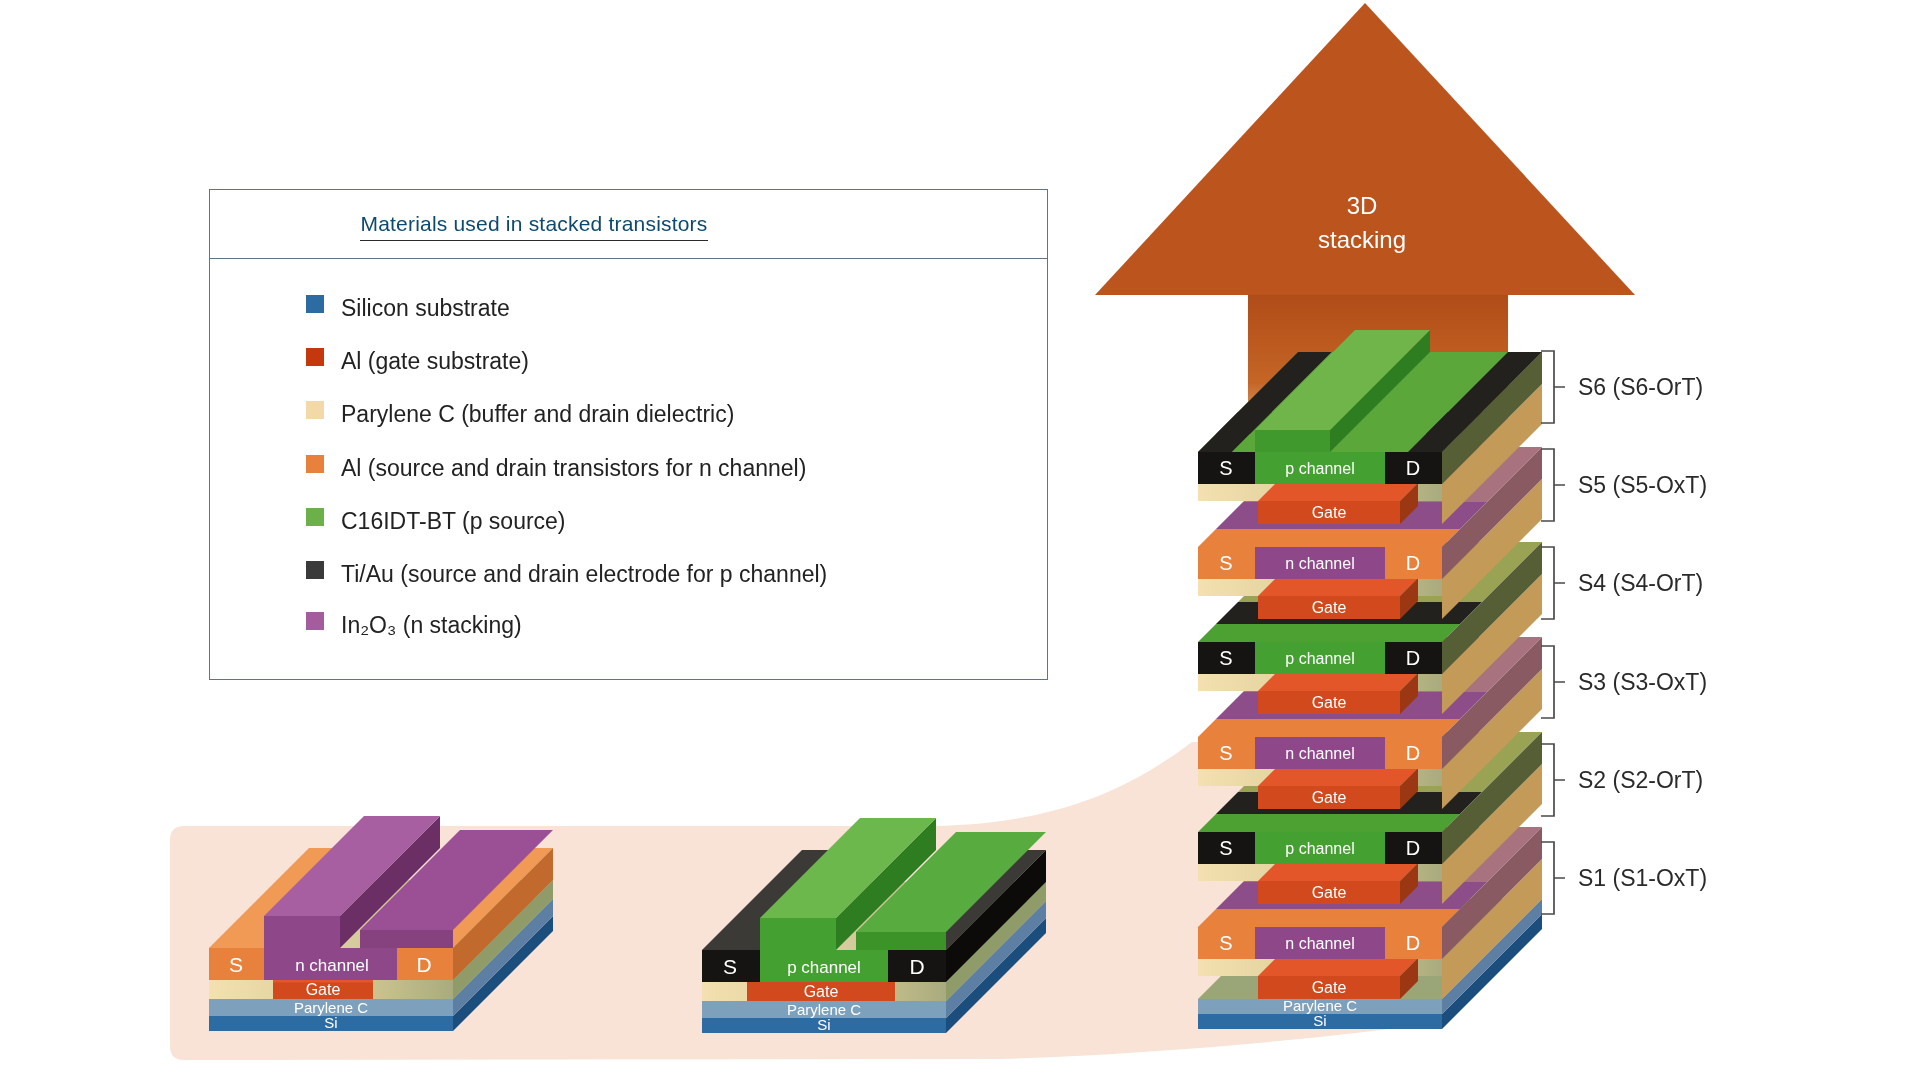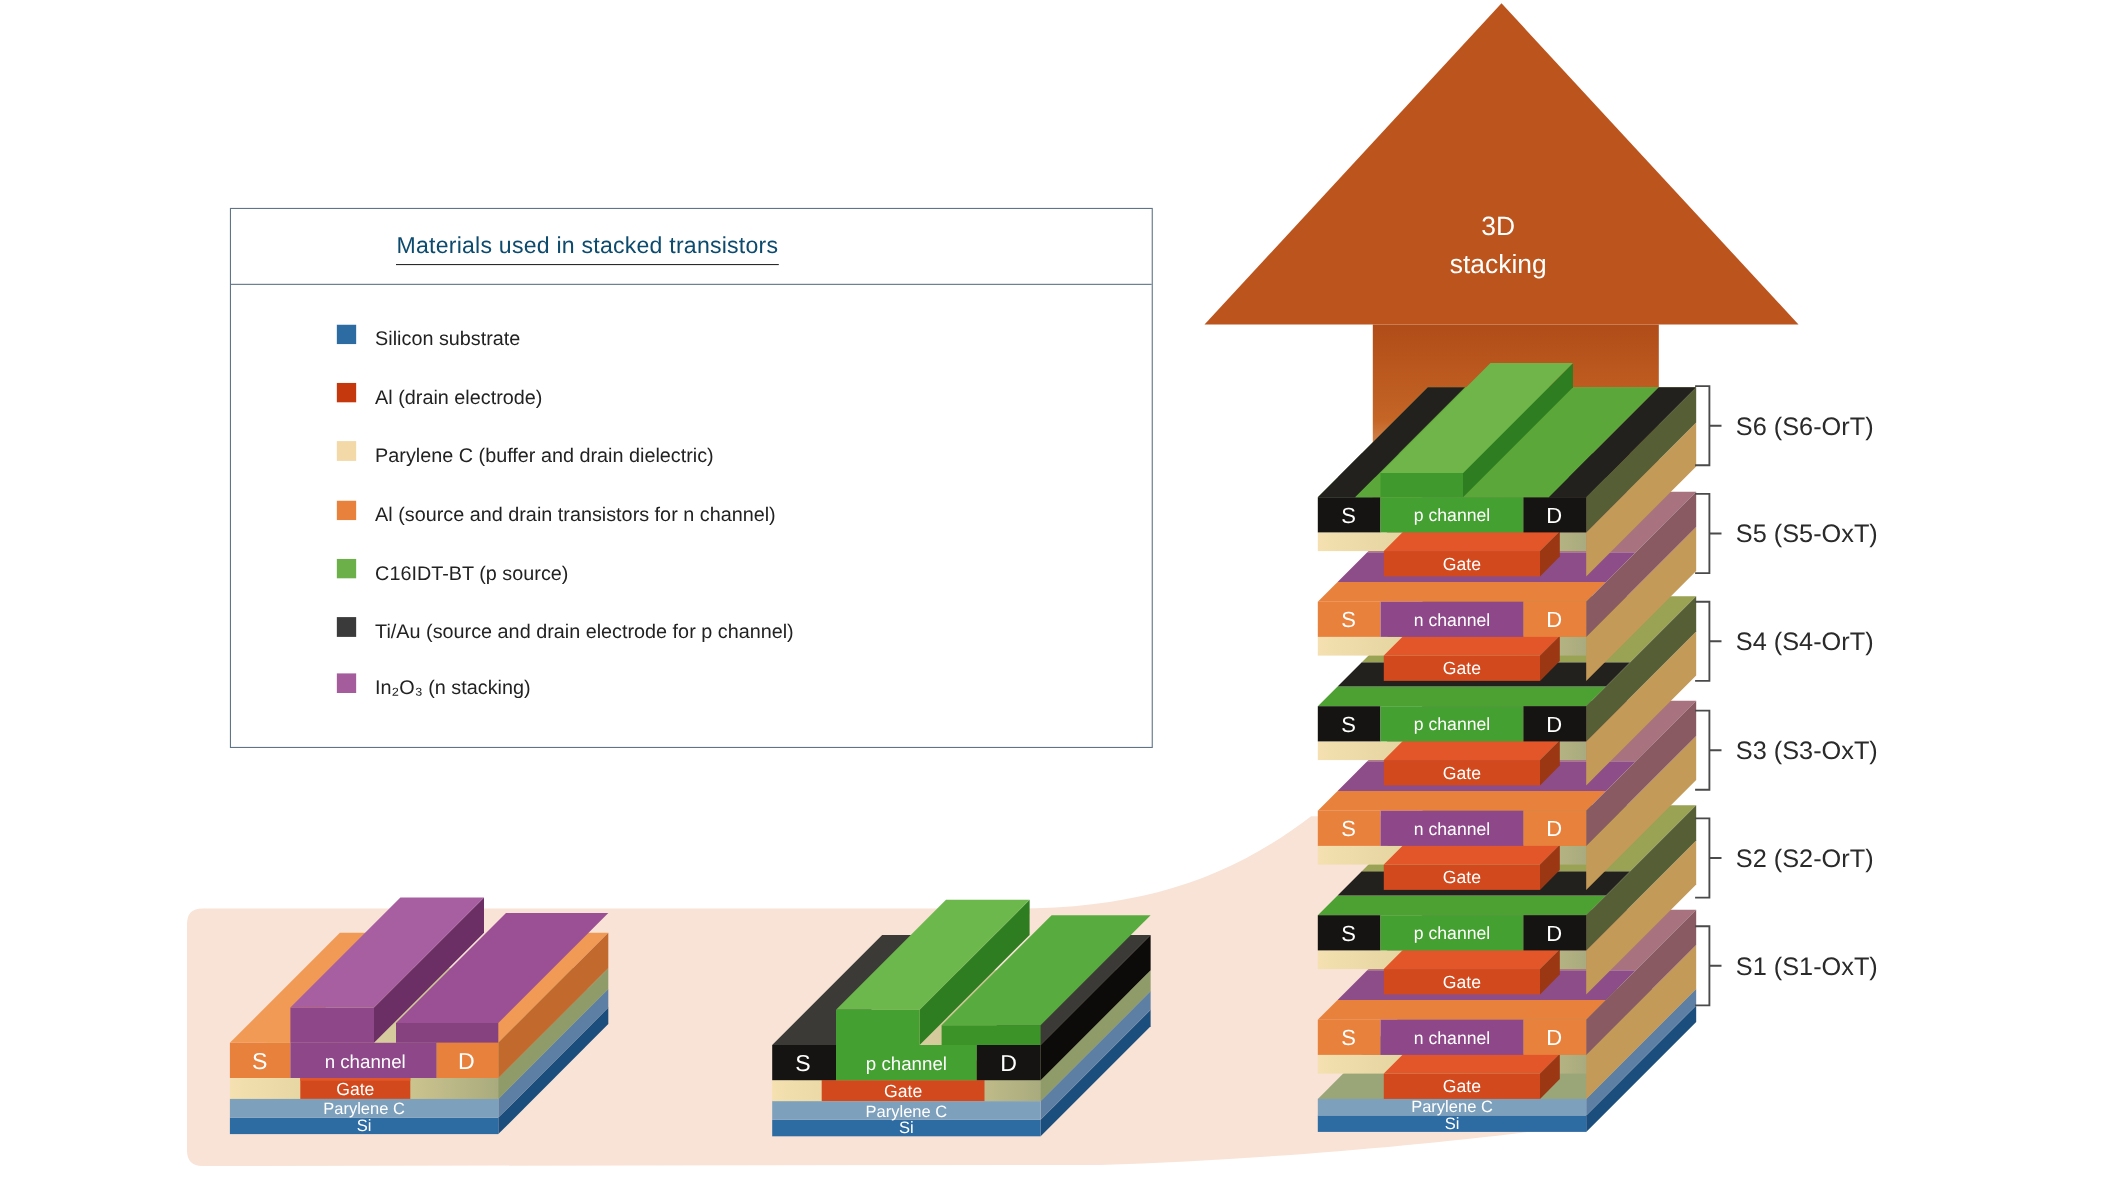--- a/index.html
+++ b/index.html
@@ -7,21 +7,21 @@
         font-family:"Liberation Sans","DejaVu Sans",sans-serif;}
   svg{position:absolute;left:0;top:0;}
   
   .legend-box{position:absolute;left:209px;top:189px;width:839px;height:491px;
               border:1.5px solid #5f7487;background:#fff;box-sizing:border-box;z-index:5;}
   .legend-title-row{height:68px;border-bottom:1.5px solid #5f7487;display:flex;align-items:center;}
   .legend-title{display:block;width:648px;text-align:center;font-size:21px;color:#0c4a6e;letter-spacing:.2px;}
   .legend-title span{border-bottom:1.6px solid #2a2a2a;padding-bottom:5px;}
   .legend-item{position:absolute;left:0;height:26px;display:flex;align-items:center;}
   .legend-item .sw{position:absolute;left:96px;width:18px;height:18px;display:block;}
-  .legend-item .lbl{position:absolute;left:131px;white-space:nowrap;font-size:18px;color:#222;}
+  .legend-item .lbl{position:absolute;left:131px;white-space:nowrap;font-size:23px;color:#222;}
   .fig-text{fill:#ffffff;}
 </style>
 </head>
 <body>
 
 <div class="page">
 
 <svg width="1920" height="1080" viewBox="0 0 1920 1080">
   <defs>
     <linearGradient id="gradDiel" x1="0" y1="0" x2="1" y2="0">
@@ -201,21 +201,21 @@
   <div class="legend-item" style="top:105px">
     <svg class="sw" width="18" height="18">
           <rect width="18" height="18" fill="#2d6ba3"></rect>
         </svg>
     <span class="lbl">Silicon substrate</span>
   </div>
   <div class="legend-item" style="top:158px">
     <svg class="sw" width="18" height="18">
           <rect width="18" height="18" fill="#c5380d"></rect>
         </svg>
-    <span class="lbl">Al (drain electrode)</span>
+    <span class="lbl">Al (gate substrate)</span>
   </div>
   <div class="legend-item" style="top:211px">
     <svg class="sw" width="18" height="18">
           <rect width="18" height="18" fill="#f2d9a7"></rect>
         </svg>
     <span class="lbl">Parylene C (buffer and drain dielectric)</span>
   </div>
   <div class="legend-item" style="top:265px">
     <svg class="sw" width="18" height="18">
           <rect width="18" height="18" fill="#e8813c"></rect>

